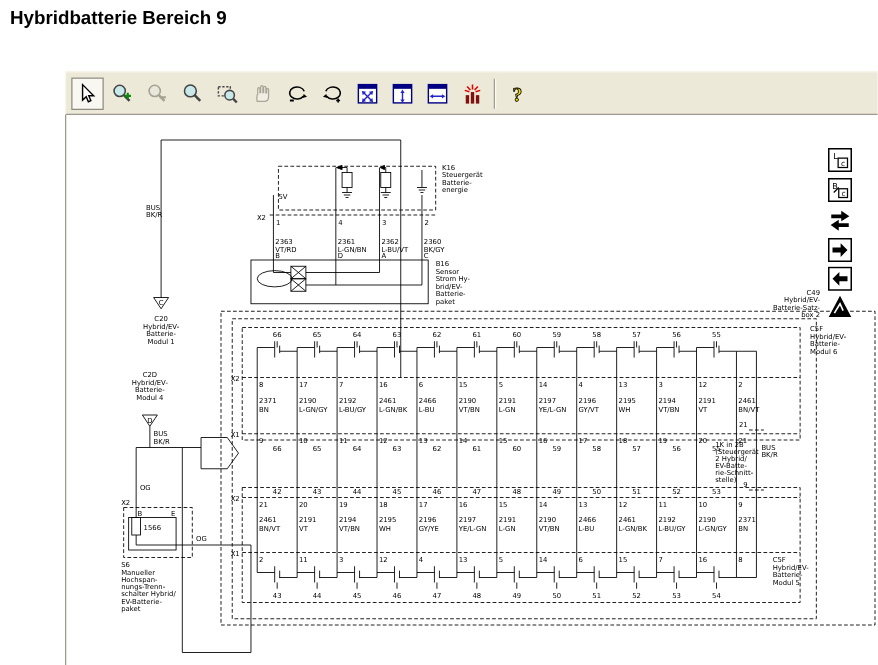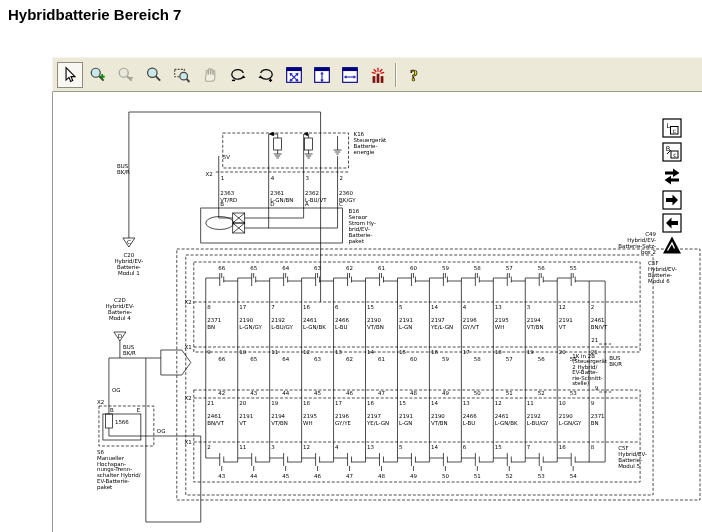--- a/index.html
+++ b/index.html
@@ -19,21 +19,21 @@
   #diagram line,#diagram rect,#diagram ellipse,#diagram polygon,#diagram path{stroke:#000;stroke-width:.7;fill:none}
   #diagram .dash{stroke-dasharray:3 1.8}
   #diagram text{font-size:5.5px;fill:#000;stroke:none;font-family:"DejaVu Sans",sans-serif}
   #diagram .fill{fill:#000}
   .navbtn{position:absolute;width:20px;height:22px;cursor:pointer;background:transparent}
 </style>
 </head>
 <body>
 
 <div>
-  <div class="title">Hybridbatterie Bereich 7</div>
+  <div class="title">Hybridbatterie Bereich 9</div>
   <div class="toolbar" id="toolbar">
       <div class="tbtn active">
         <svg viewBox="0 0 16 16" width="18" height="18">
           <path d="M4.5 1.5 L4.5 12.5 L7.1 10.1 L8.6 13.7 L10.4 12.9 L8.9 9.4 L12.4 9.4 Z" fill="#fff" stroke="#000" stroke-width="1"></path>
         </svg>
       </div>
       <div class="tbtn">
         <svg viewBox="0 0 16 16" width="18" height="18">
           <circle cx="6" cy="6" r="4" fill="#c8e8ea" stroke="#444" stroke-width="1.1"></circle>
           <line x1="9" y1="9" x2="13" y2="13" stroke="#444" stroke-width="1.8"></line>

